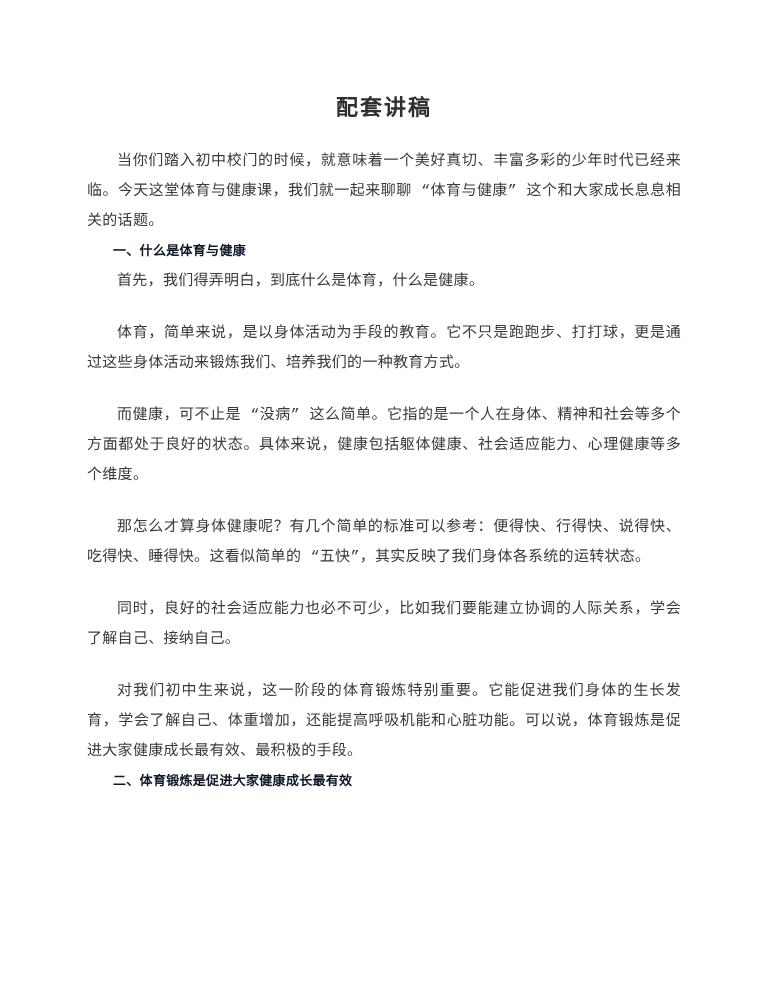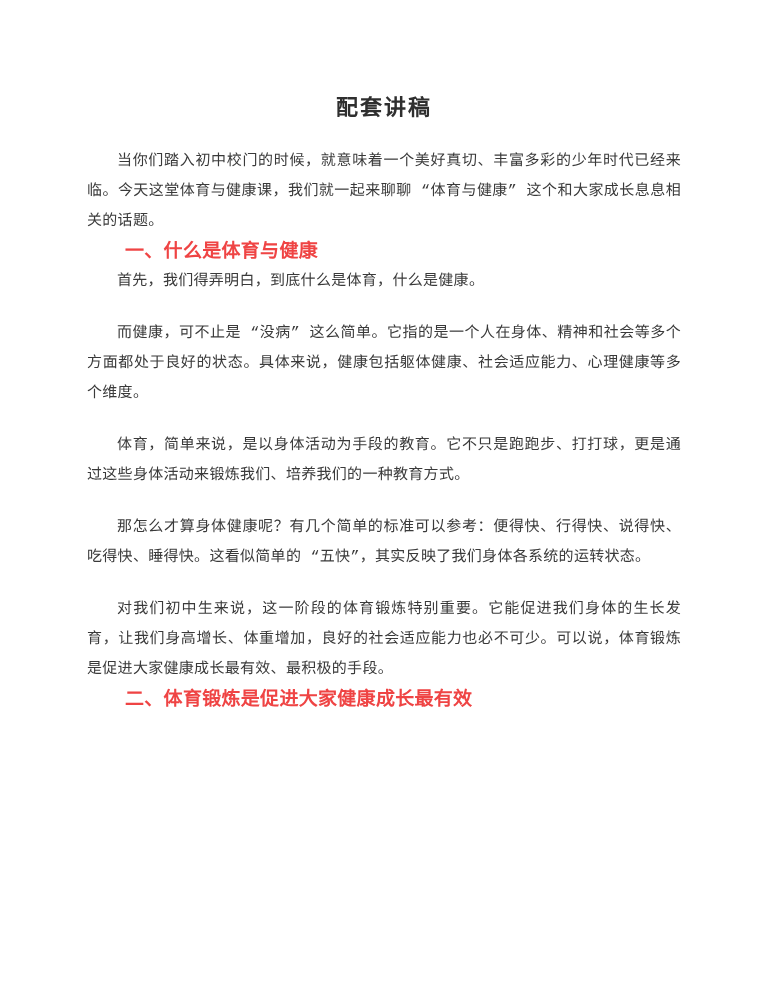--- a/index.html
+++ b/index.html
@@ -31,51 +31,52 @@
   .para {
     font-size: 15px;
     line-height: 30px;
     margin: 0;
     text-indent: 2em;
     text-align: justify;
     letter-spacing: 0.3px;
     word-break: break-all;
   }
   .heading {
-    font-size: 19px;
+    font-size: 13px;
     line-height: 30px;
     font-weight: bold;
     margin: 0;
     text-indent: 2em;
     letter-spacing: 0.3px;
-    color: #ef4444;
+    color: #0f172a;
   }
   .gap {
     margin-top: 22px;
   }
 </style>
 </head>
 <body>
 
 <div class="page">
 
   <h1 class="doc-title">配套讲稿</h1>
 
 
   <p class="para gap">当你们踏入初中校门的时候，就意味着一个美好真切、丰富多彩的少年时代已经来临。今天这堂体育与健康课，我们就一起来聊聊 “体育与健康” 这个和大家成长息息相关的话题。</p>
 
   <h2 class="heading">一、什么是体育与健康</h2>
 
   <p class="para">首先，我们得弄明白，到底什么是体育，什么是健康。</p>
 
+  <p class="para gap">体育，简单来说，是以身体活动为手段的教育。它不只是跑跑步、打打球，更是通过这些身体活动来锻炼我们、培养我们的一种教育方式。</p>
+
   <p class="para gap">而健康，可不止是 “没病” 这么简单。它指的是一个人在身体、精神和社会等多个方面都处于良好的状态。具体来说，健康包括躯体健康、社会适应能力、心理健康等多个维度。</p>
-
-  <p class="para gap">体育，简单来说，是以身体活动为手段的教育。它不只是跑跑步、打打球，更是通过这些身体活动来锻炼我们、培养我们的一种教育方式。</p>
 
   <p class="para gap">那怎么才算身体健康呢？有几个简单的标准可以参考：便得快、行得快、说得快、吃得快、睡得快。这看似简单的 “五快”，其实反映了我们身体各系统的运转状态。</p>
 
 
+  <p class="para gap">同时，良好的社会适应能力也必不可少，比如我们要能建立协调的人际关系，学会了解自己、接纳自己。</p>
 
-  <p class="para gap">对我们初中生来说，这一阶段的体育锻炼特别重要。它能促进我们身体的生长发育，让我们身高增长、体重增加，良好的社会适应能力也必不可少。可以说，体育锻炼是促进大家健康成长最有效、最积极的手段。</p>
+  <p class="para gap">对我们初中生来说，这一阶段的体育锻炼特别重要。它能促进我们身体的生长发育，学会了解自己、体重增加，还能提高呼吸机能和心脏功能。可以说，体育锻炼是促进大家健康成长最有效、最积极的手段。</p>
 
   <h2 class="heading">二、体育锻炼是促进大家健康成长最有效</h2>
 
 </div>
 
 </body></html>

